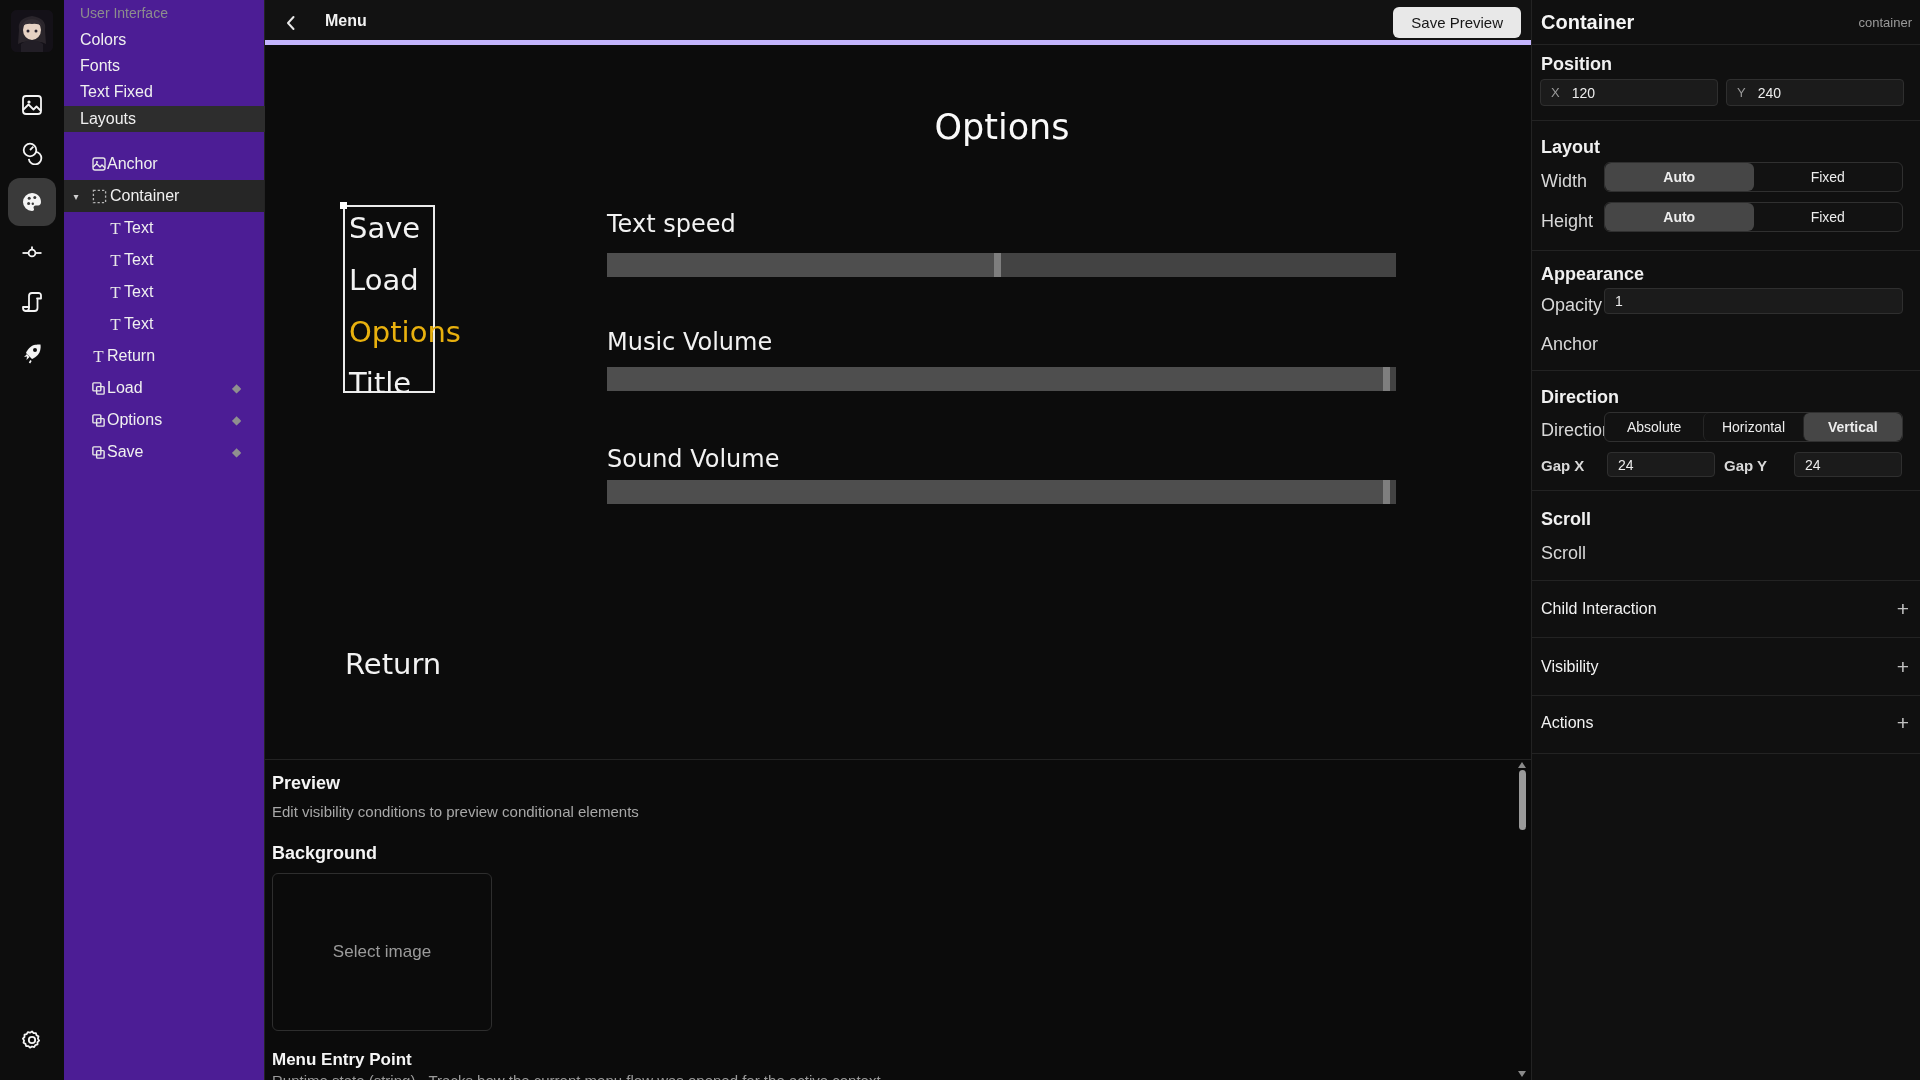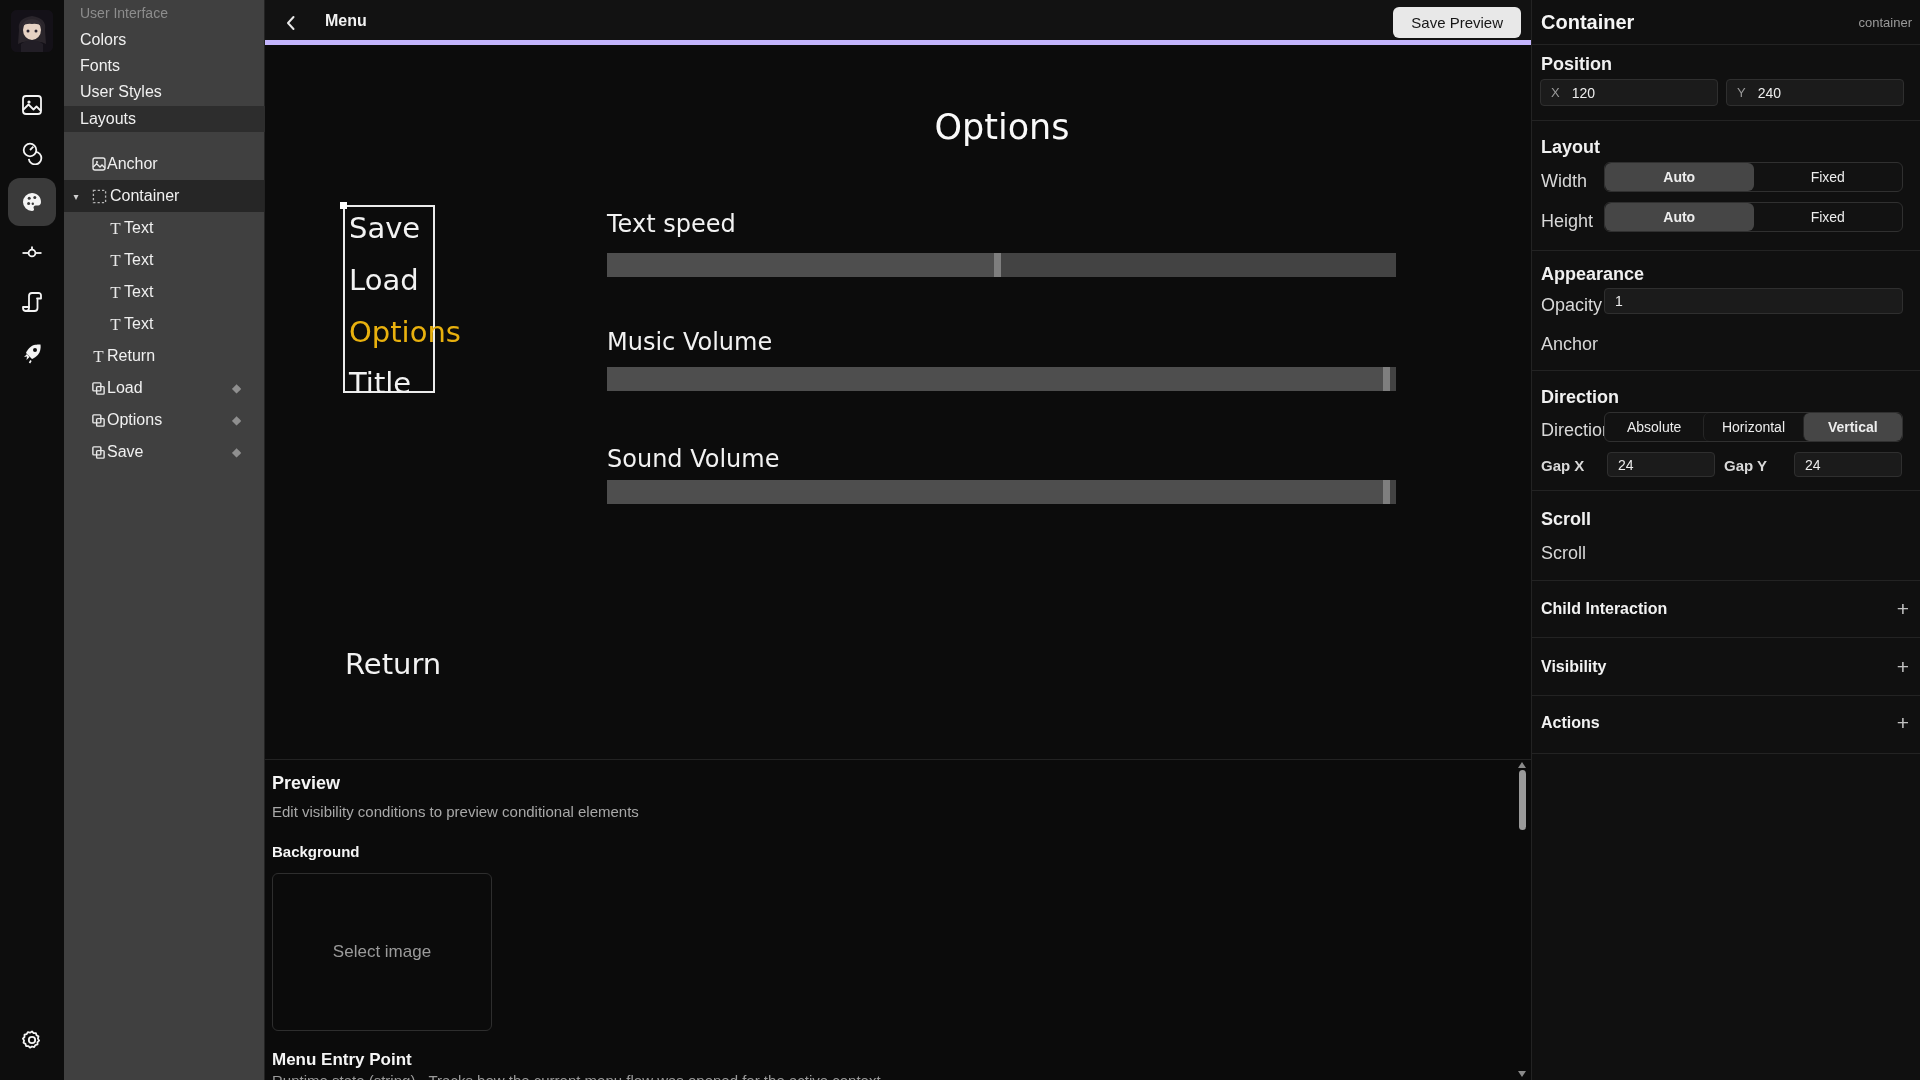--- a/index.html
+++ b/index.html
@@ -8,21 +8,21 @@
   .app { position:relative; width:1920px; height:1080px; }
 
   
   .rail { position:absolute; left:0; top:0; width:64px; height:1080px; background:#0d0d0d; z-index:5; }
   .rail .avatar { position:absolute; left:11px; top:10px; width:42px; height:42px; border-radius:6px; overflow:hidden; background:#18141c; }
   .rail-icon { position:absolute; left:20px; width:24px; height:24px; color:#f4f4f4; }
   .rail-sel { position:absolute; left:8px; top:178px; width:48px; height:48px; background:#3a3a3a; border-radius:12px; }
   svg { display:block; }
 
   
-  .lpanel { position:absolute; left:64px; top:0; width:201px; height:1080px; background:#404040; border-right:1px solid #232323; }
+  .lpanel { position:absolute; left:64px; top:0; width:201px; height:1080px; background:#4c1d95; border-right:1px solid #232323; }
   .lpanel .sect { position:absolute; left:16px; top:5px; font-size:14px; color:#8d8d8d; }
   .navitem { position:absolute; left:0; width:201px; height:26px; line-height:26px; padding-left:16px; font-size:16px; color:#f0f0f0; cursor:default; }
   .navitem.active { background:#2d2d2d; }
   .trow { position:absolute; left:0; width:200px; height:32px; display:flex; align-items:center; font-size:16px; color:#f0f0f0; }
   .trow.selected { background:#262626; }
   .trow .exp { position:absolute; left:5px; width:14px; font-size:10px; color:#cfcfcf; text-align:center; }
   .trow .ticon { position:absolute; width:17px; height:17px; color:#e8e8e8; display:flex; align-items:center; justify-content:center; }
   .trow .tlabel { position:absolute; }
   .trow .tglyph { font-family:"Liberation Serif", serif; font-size:17px; line-height:17px; color:#e8e8e8; }
   .trow .diamond { position:absolute; left:168px; color:#8f8f8f; font-size:12px; }
@@ -47,21 +47,21 @@
   .slider-label { position:absolute; left:342px; font-size:24px; color:#f2f2f2; }
   .slider { position:absolute; left:342px; width:789px; height:24px; background:#434343; }
   .slider .fill { position:absolute; left:0; top:0; height:24px; background:#4e4e4e; }
   .slider .thumb { position:absolute; top:0; width:7px; height:24px; background:#7e7e7e; margin-left:-4px; }
   .game-return { position:absolute; left:80px; top:602px; font-size:29px; color:#f2f2f2; }
 
   
   .bpanel { position:absolute; left:0; top:759px; width:1266px; height:321px; background:#0b0b0b; border-top:1px solid #232323; overflow:hidden; }
   .bp-title { position:absolute; left:7px; top:13px; font-size:18px; font-weight:700; color:#f5f5f5; }
   .bp-sub { position:absolute; left:7px; top:43px; font-size:15px; color:#a8a8a8; }
-  .bp-bg { position:absolute; left:7px; top:83px; font-size:15px; font-weight:700; color:#f5f5f5; }
+  .bp-bg { position:absolute; left:7px; top:83px; font-size:18px; font-weight:700; color:#f5f5f5; }
   .selimg { position:absolute; left:7px; top:113px; width:220px; height:158px; border:1px solid #2e2e2e; border-radius:6px;
     display:flex; align-items:center; justify-content:center; font-size:17px; color:#9b9b9b; }
   .bp-mep { position:absolute; left:7px; top:290px; font-size:17px; font-weight:700; color:#f5f5f5; }
   .bp-mepdesc { position:absolute; left:7px; top:312px; font-size:15px; color:#9a9a9a; white-space:nowrap; }
   .vscroll { position:absolute; right:5px; top:10px; width:7px; height:60px; background:#9a9a9a; border-radius:4px; }
   .arrow-up { position:absolute; right:5px; top:2px; width:0; height:0; border-left:4px solid transparent; border-right:4px solid transparent; border-bottom:6px solid #8a8a8a; }
   .arrow-dn { position:absolute; right:5px; bottom:3px; width:0; height:0; border-left:4px solid transparent; border-right:4px solid transparent; border-top:6px solid #8a8a8a; }
 
   
   .inspector { position:absolute; left:1531px; top:0; width:389px; height:1080px; background:#101010; border-left:1px solid #232323; }
@@ -75,21 +75,21 @@
   .ifield { position:absolute; display:flex; align-items:center; background:#1b1b1b; border:1px solid #2f2f2f; border-radius:4px; padding-left:10px; font-size:14px; color:#ededed; }
   .ifield .pfx { color:#9a9a9a; margin-right:12px; font-size:13px; }
   .seg { position:absolute; display:flex; border:1px solid #303030; border-radius:6px; background:#121212; }
   .seg .opt { flex:1; display:flex; align-items:center; justify-content:center; font-size:14px; color:#ededed; border-radius:6px; }
   .seg .opt.active { background:#464646; font-weight:600; }
   .seg .opt + .opt { border-left:1px solid #262626; }
   .seg .opt.active + .opt { border-left:none; }
   .selectbox { position:absolute; display:flex; align-items:center; background:#161616; border:1px solid #2f2f2f; border-radius:6px; padding:0 10px; font-size:17px; color:#f2f2f2; }
   .selectbox .chev { position:absolute; right:10px; color:#9a9a9a; width:14px; height:14px; }
   .exp-row { position:absolute; left:0; width:389px; height:42px; }
-  .exp-row .exp-label { position:absolute; left:9px; top:11px; font-size:16px; font-weight:700; color:#f2f2f2; }
+  .exp-row .exp-label { position:absolute; left:9px; top:11px; font-size:16px; font-weight:400; color:#f2f2f2; }
   .exp-row .plus { position:absolute; right:12px; top:8px; font-size:21px; font-weight:400; color:#c0c0c0; }
 </style>
 </head>
 <body>
 
 <div class="app">
 
   <div class="rail">
     <div class="avatar">
       <svg width="42" height="42" viewBox="0 0 42 42">
@@ -161,21 +161,21 @@
         <circle cx="12" cy="12" r="3.2"></circle>
       </svg>
     </div>
   </div>
 
   <div class="lpanel">
     <div class="sect">User Interface</div>
 
     <div class="navitem" style="top:27px">Colors</div>
     <div class="navitem" style="top:53px">Fonts</div>
-    <div class="navitem" style="top:79px">User Styles</div>
+    <div class="navitem" style="top:79px">Text Fixed</div>
     <div class="navitem active" style="top:106px">Layouts</div>
 
     <div class="trow ind1" style="top:148px">
       <span class="ticon">
         <svg width="16" height="16" viewBox="0 0 24 24" fill="none" stroke="#e8e8e8" stroke-width="2">
           <rect x="3" y="3" width="18" height="18" rx="3"></rect>
           <circle cx="9" cy="9" r="1.6" fill="#e8e8e8" stroke="none"></circle>
           <path d="M3 17 l5.5-5.5 5 5 3-3 4.5 4.5"></path>
         </svg>
       </span>

